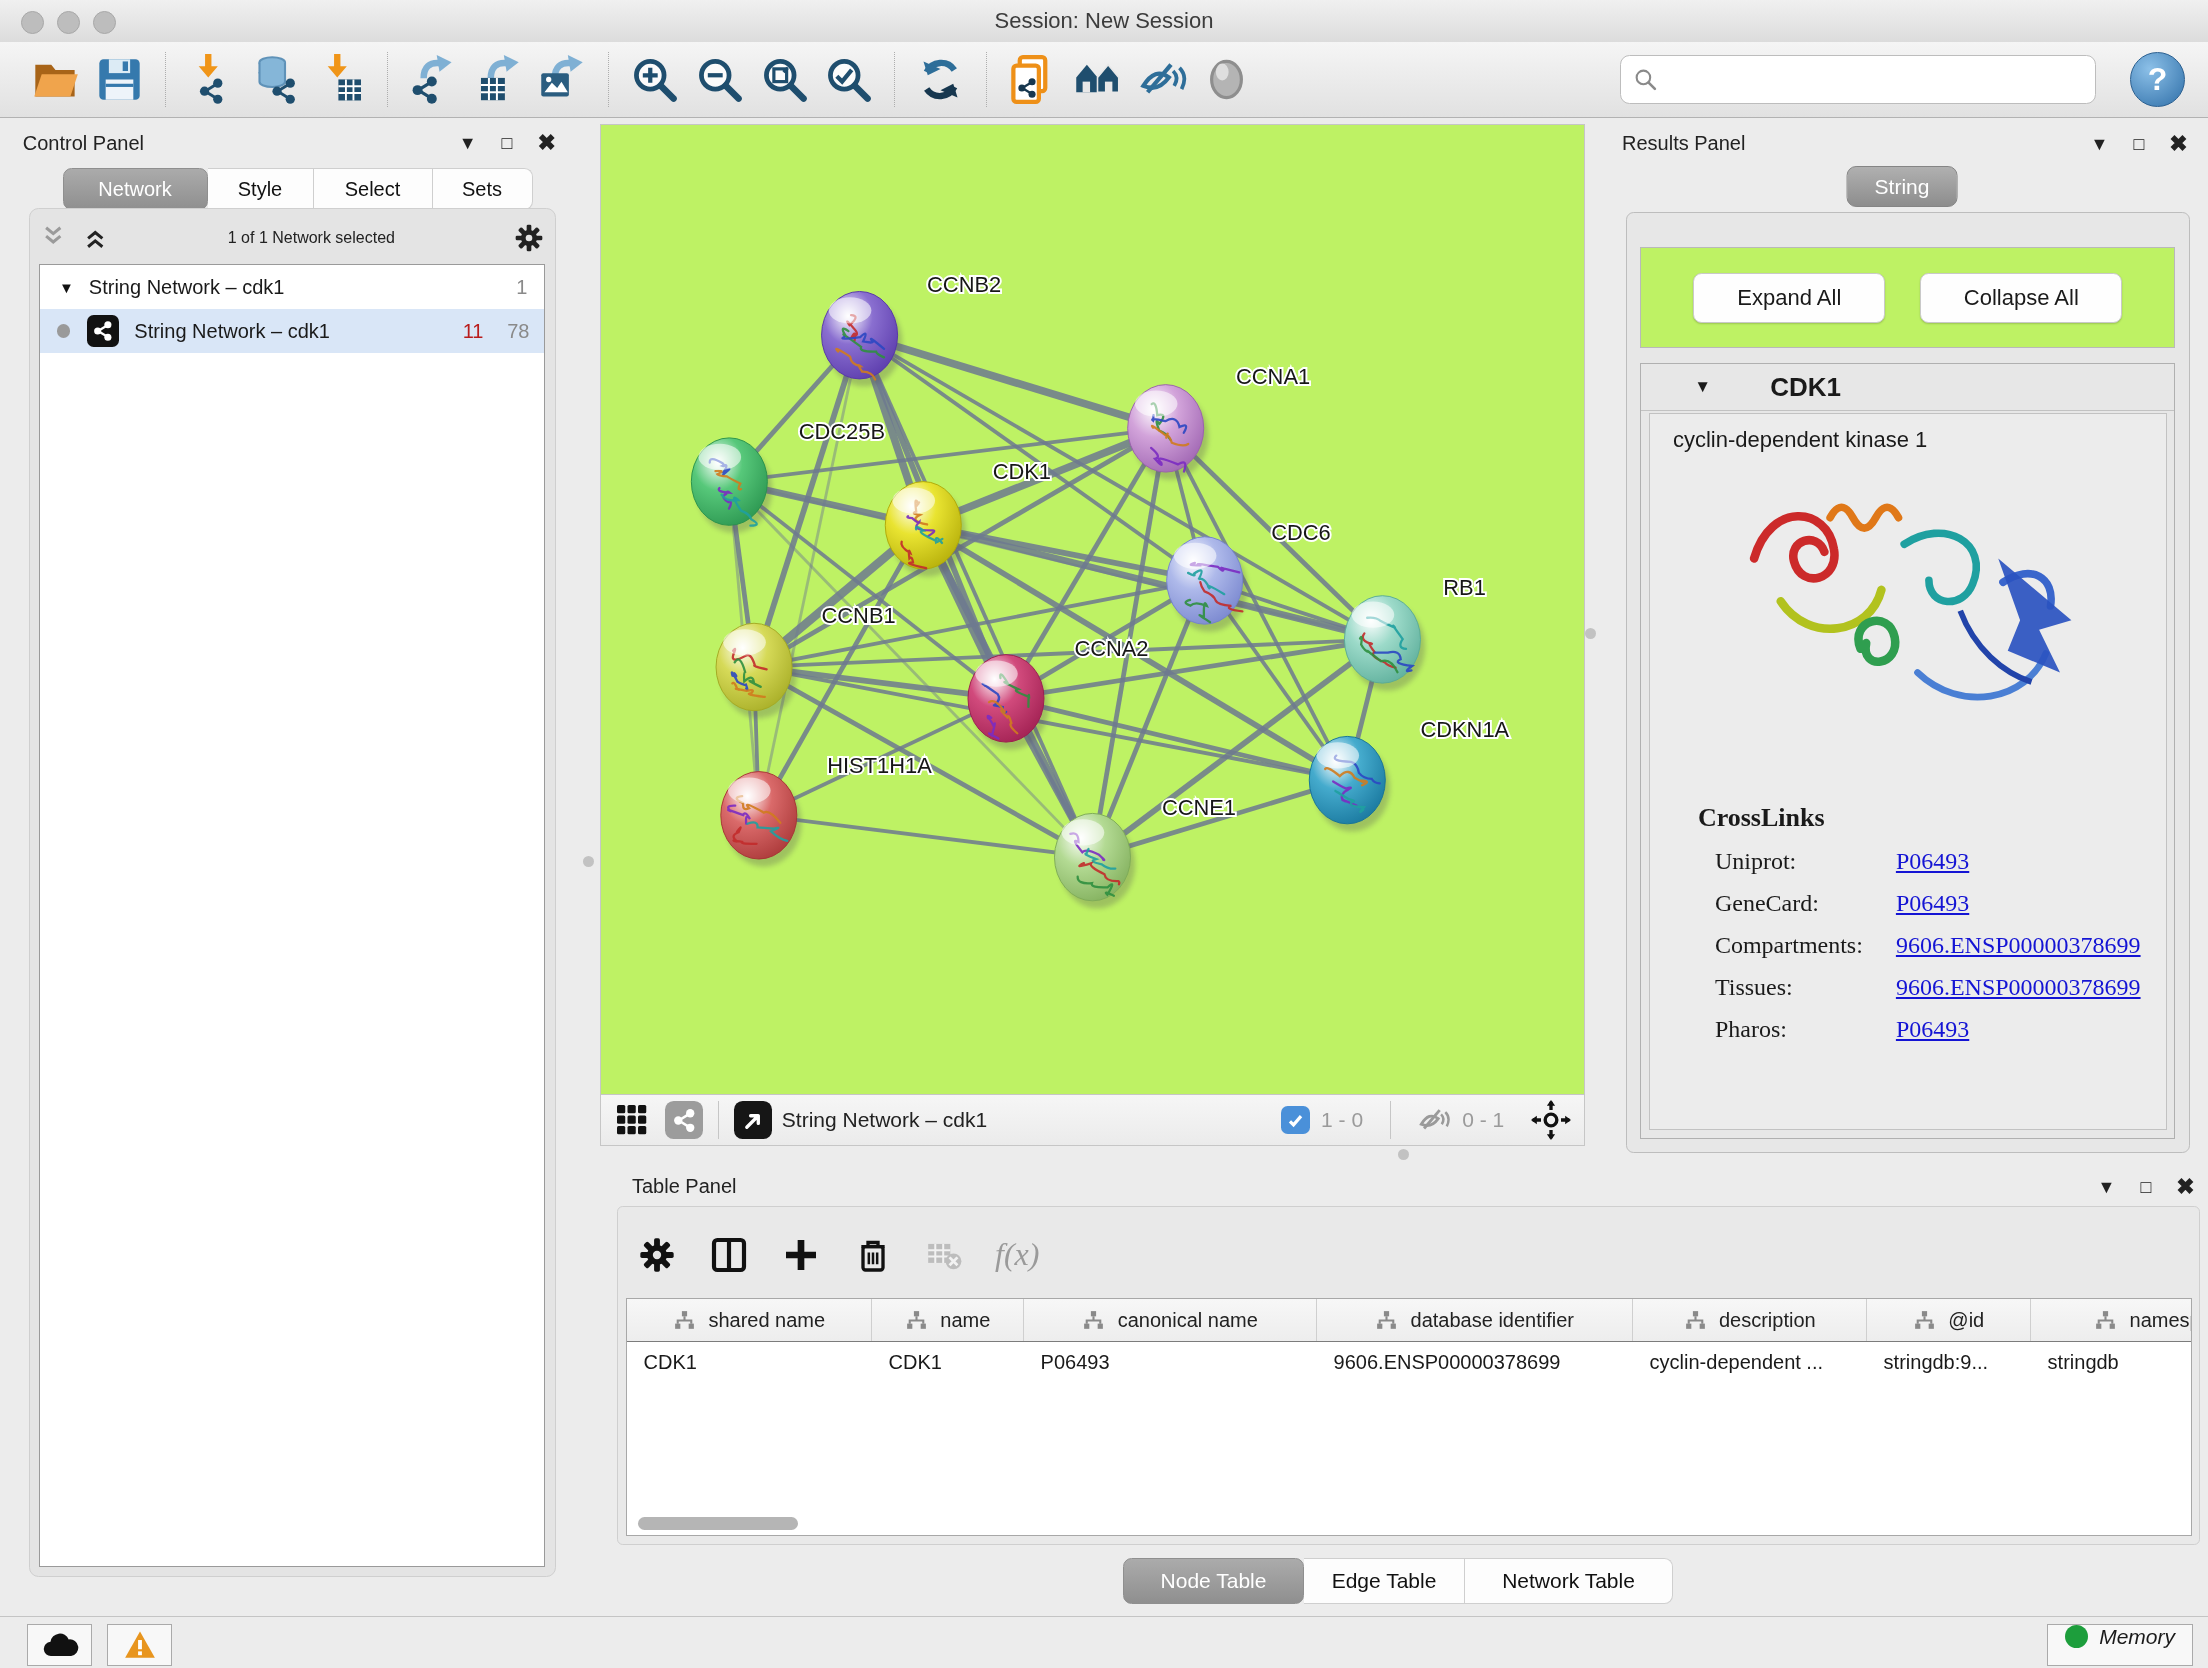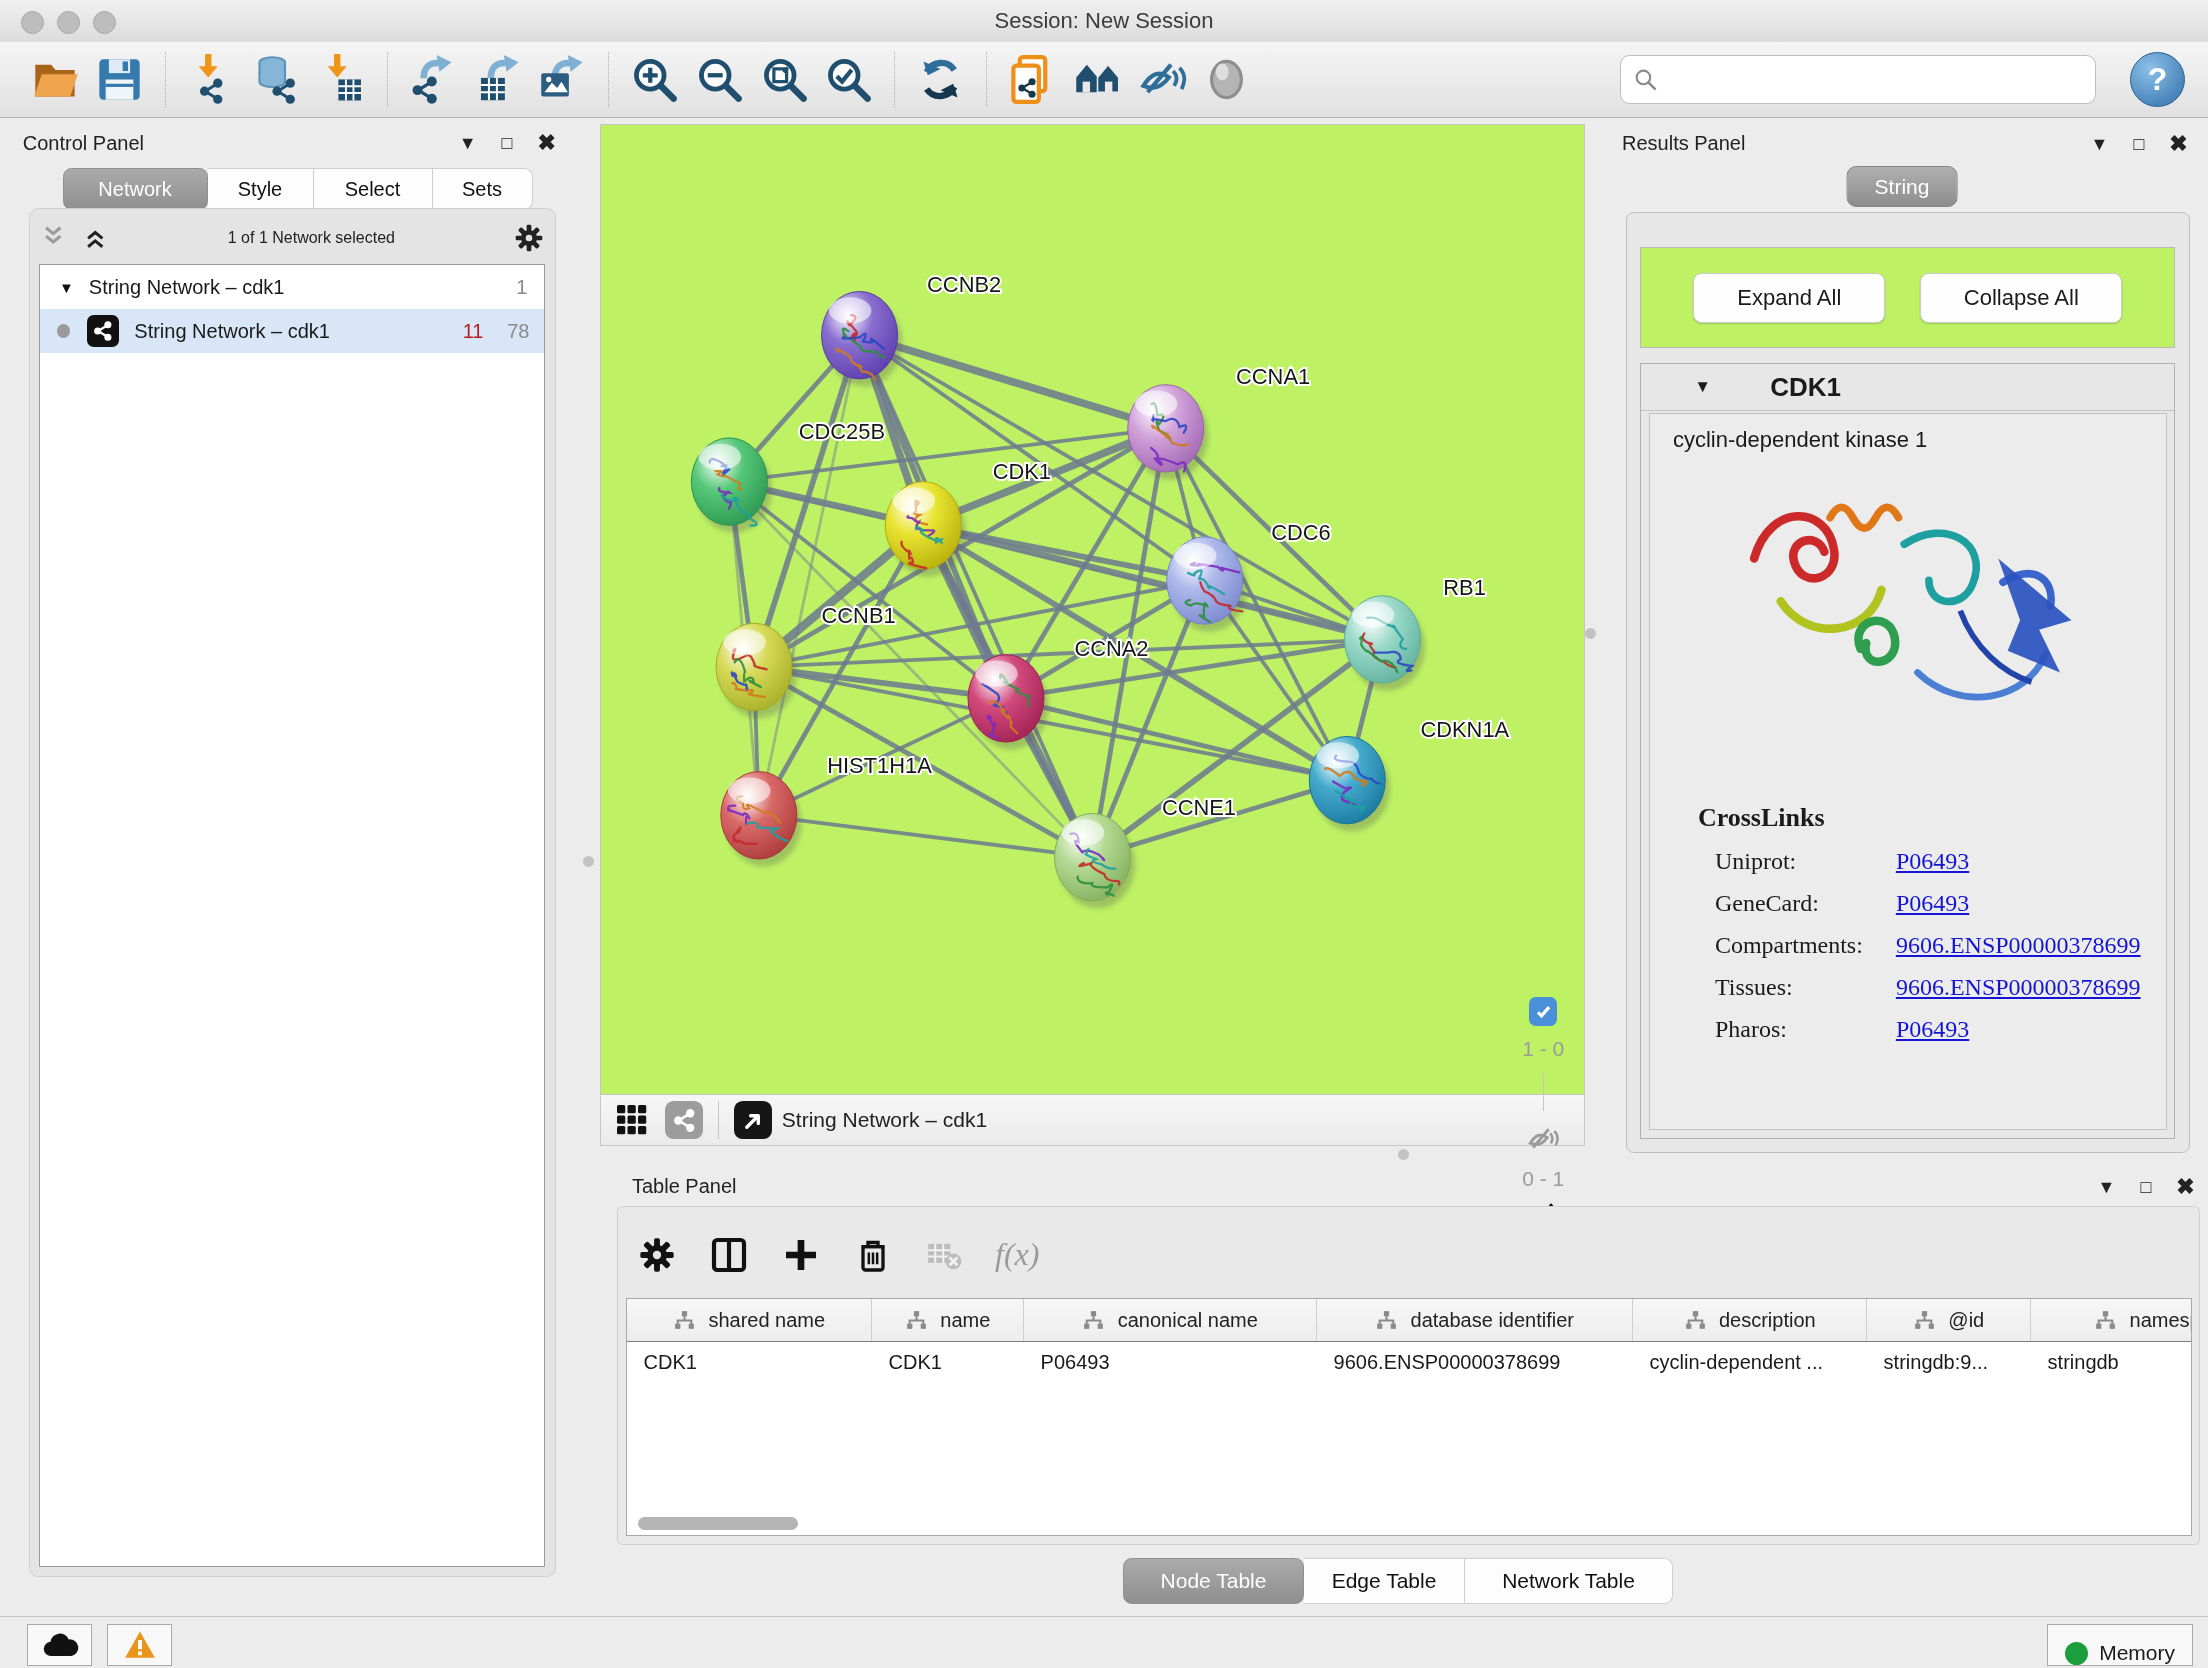--- a/index.html
+++ b/index.html
@@ -46,21 +46,21 @@
   .tree-row .dot{width:13.3px;height:13.3px;border-radius:50%;background:#9a9a9a;margin:0 17px 0 17px;}
   .tree-row .n1{position:absolute;right:61px;color:#b91c1c;}
   .tree-row .n2{position:absolute;right:15px;color:#8a8a8a;}
 
   
   .network-view{position:absolute;left:600px;top:124px;width:983px;height:1020px;background:#bef264;border:1px solid #c6c6c6;box-sizing:content-box;}
   #net-svg{position:absolute;left:0;top:0;}
   .nv-toolbar{position:absolute;left:0;right:0;bottom:0;height:51px;background:linear-gradient(#f6f6f6,#ebebeb);border-top:1px solid #c6c6c6;display:flex;align-items:center;padding:0 13.3px;box-sizing:border-box;}
   .nv-sep{width:0;height:38px;border-left:1px solid #c6c6c6;margin:0 15px;}
   .nv-title{font-size:21px;color:#222;margin-left:9.5px;}
-  .nv-right{margin-left:auto;display:flex;align-items:center;gap:11.4px;flex-direction:column;}
+  .nv-right{margin-left:auto;display:flex;align-items:center;gap:11.4px;}
   .nv-count{font-size:21px;color:#9a9a9a;}
   .chk{width:28.5px;height:28.5px;border-radius:6.7px;background:#4a90d9;display:flex;align-items:center;justify-content:center;}
   .blackbox{width:38px;height:38px;border-radius:8.6px;background:#161616;display:flex;align-items:center;justify-content:center;}
   .graybox{width:38px;height:38px;border-radius:8.6px;background:#9c9c9c;display:flex;align-items:center;justify-content:center;}
 
   
   .results-panel{position:absolute;left:1603px;top:124px;width:598px;height:1031px;}
   .rp-head{position:absolute;left:19px;right:13.3px;top:1.9px;height:36px;display:flex;align-items:center;}
   .rp-head .win-ctrl{margin-left:auto;}
   .string-pill{position:absolute;left:50%;transform:translateX(-50%);top:42px;z-index:3;background:linear-gradient(#b0b0b0,#8d8d8d);color:#fff;font-size:21px;padding:7.6px 27px;border-radius:9.5px;border:1px solid #858585;}
@@ -93,21 +93,21 @@
   .th{display:flex;align-items:center;justify-content:center;gap:11.4px;font-size:20px;color:#222;border-right:1px solid #cfcfcf;box-sizing:border-box;flex:none;}
   .td-row{display:flex;height:40px;align-items:center;}
   .td{font-size:20px;padding-left:17px;box-sizing:border-box;flex:none;white-space:nowrap;overflow:hidden;}
   .hscroll{position:absolute;left:11.4px;bottom:5.7px;width:160px;height:12.4px;border-radius:6.7px;background:#b5b5b5;}
   .tp-tabs{position:absolute;left:523px;bottom:13.3px;display:flex;}
   .tp-tabs .tab{height:44px;font-size:21px;}
 
   
   .statusbar{position:absolute;left:0;right:0;bottom:0;height:51px;background:#ececec;border-top:1px solid #c4c4c4;}
   .sb-btn{position:absolute;top:6.7px;width:63px;height:40px;background:#f8f8f8;border:1.9px solid #aaaaaa;display:flex;align-items:center;justify-content:center;}
-  .mem-btn{position:absolute;right:15px;top:6.7px;height:40px;background:#f8f8f8;border:1.9px solid #aaaaaa;display:flex;align-items:flex-end;gap:11.4px;padding:0 17px;font-size:21px;}
+  .mem-btn{position:absolute;right:15px;top:6.7px;height:40px;background:#f8f8f8;border:1.9px solid #aaaaaa;display:flex;align-items:flex-start;gap:11.4px;padding:0 17px;font-size:21px;font-style:italic;}
   .mem-dot{width:23px;height:23px;border-radius:50%;background:#1d9e3c;}
   .split-dot{position:absolute;width:11.4px;height:11.4px;border-radius:50%;background:#c2c2c2;}
 </style>
 </head>
 <body>
 
 <svg width="0" height="0" style="position:absolute">
   <defs>
     <symbol id="sym-share" viewBox="0 0 48 48">
       <line x1="13" y1="24" x2="34" y2="11" stroke="currentColor" stroke-width="5"></line>

